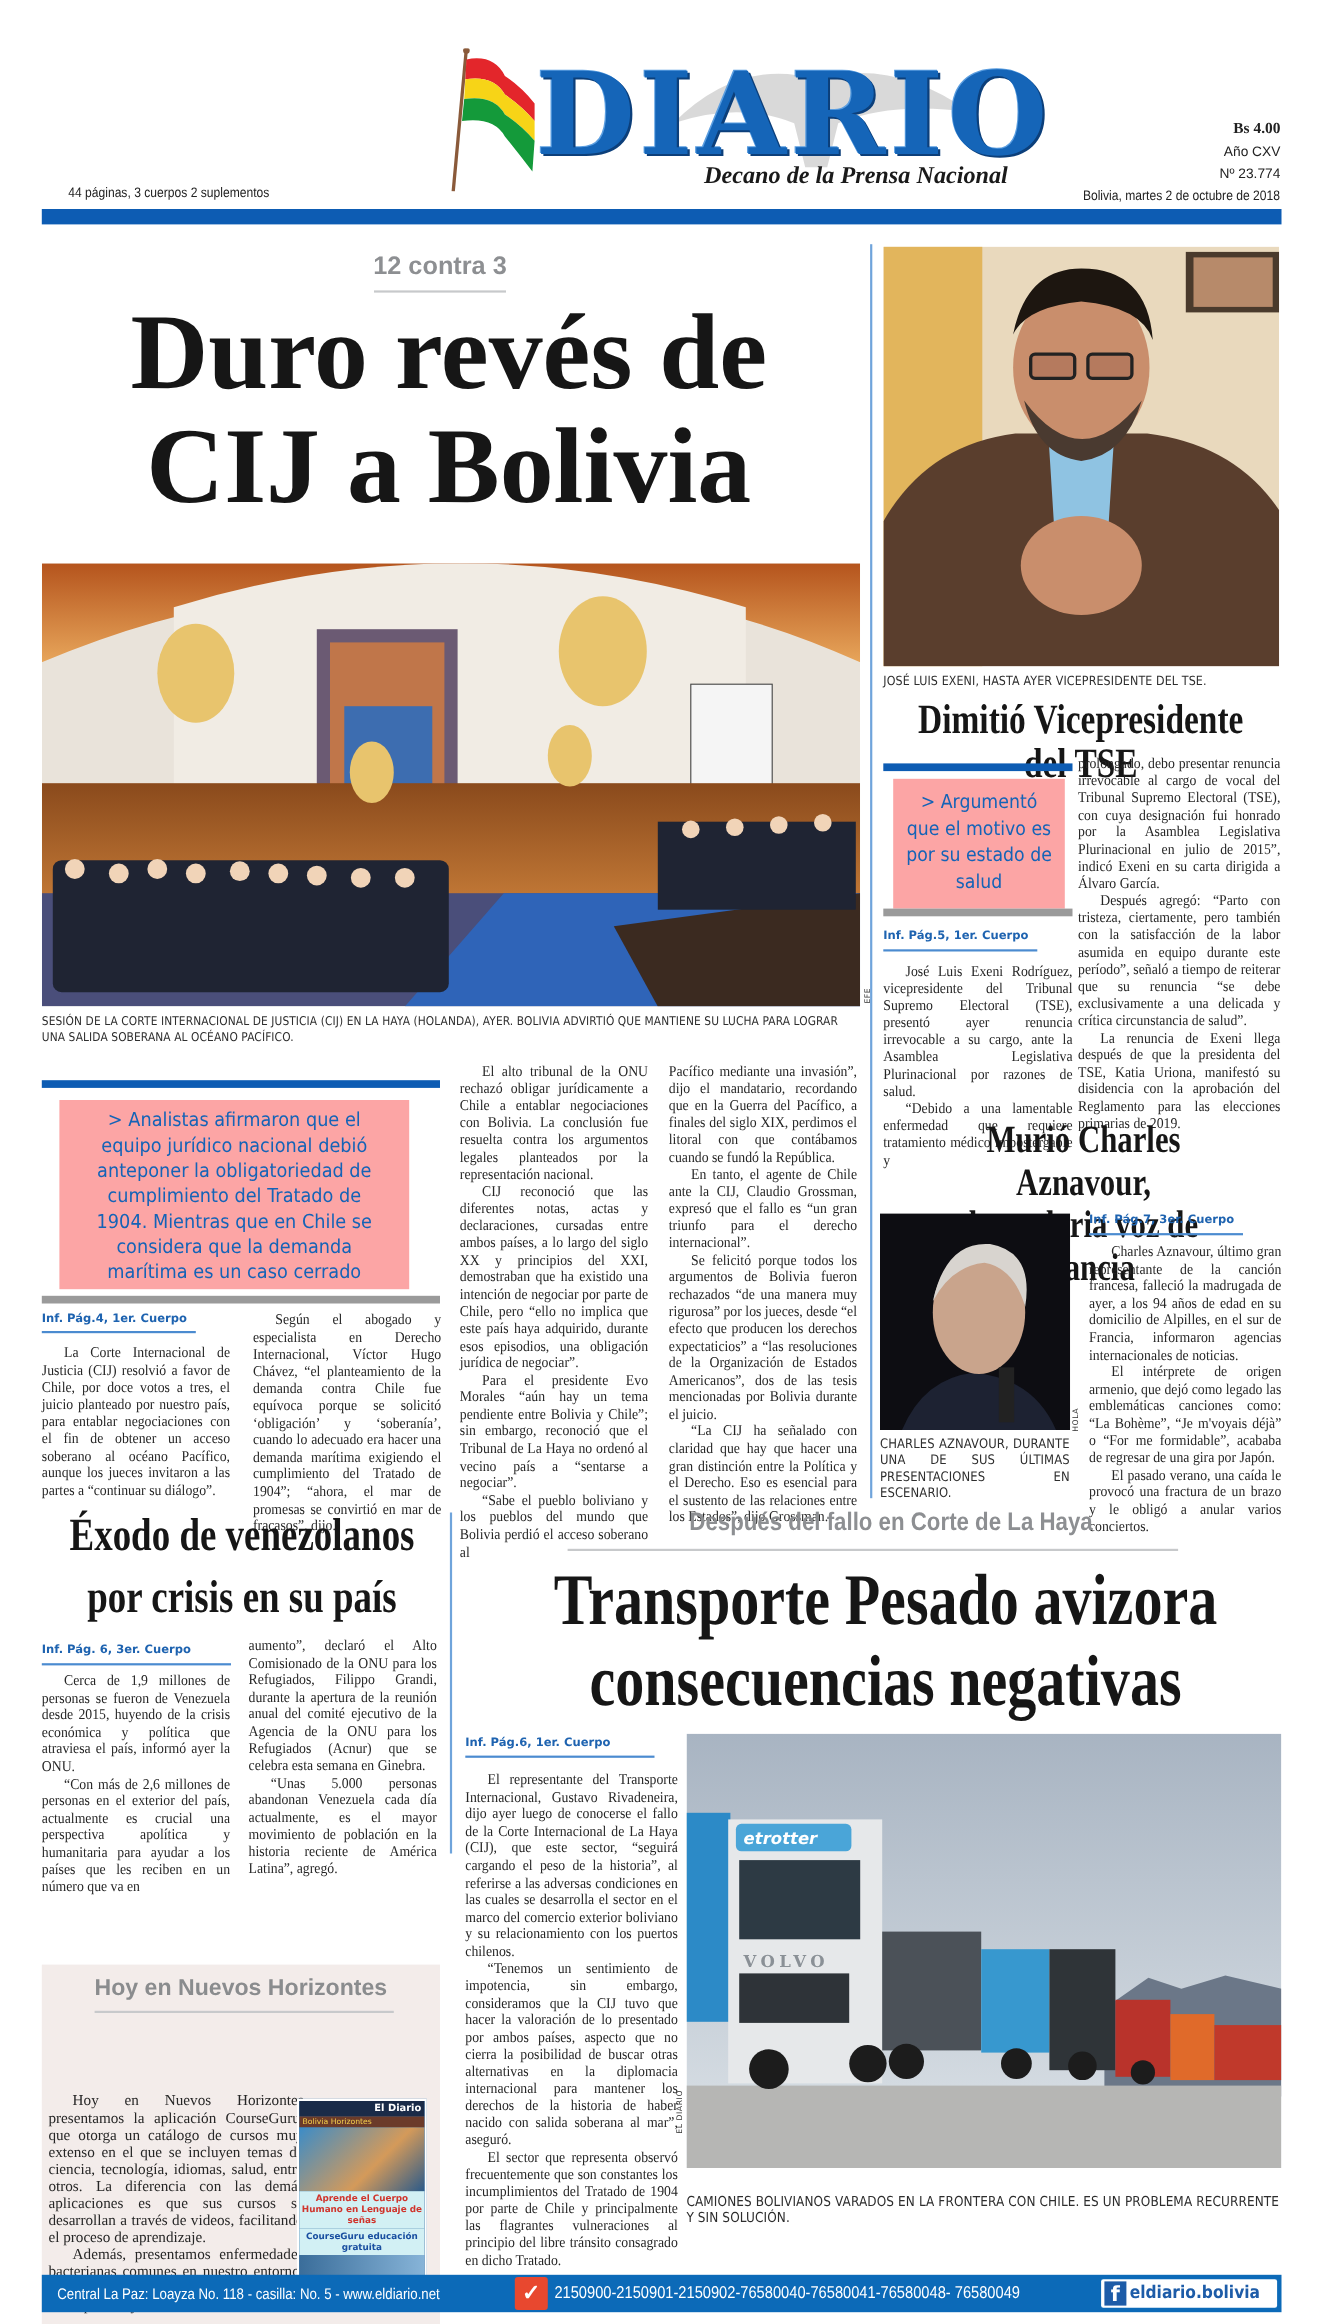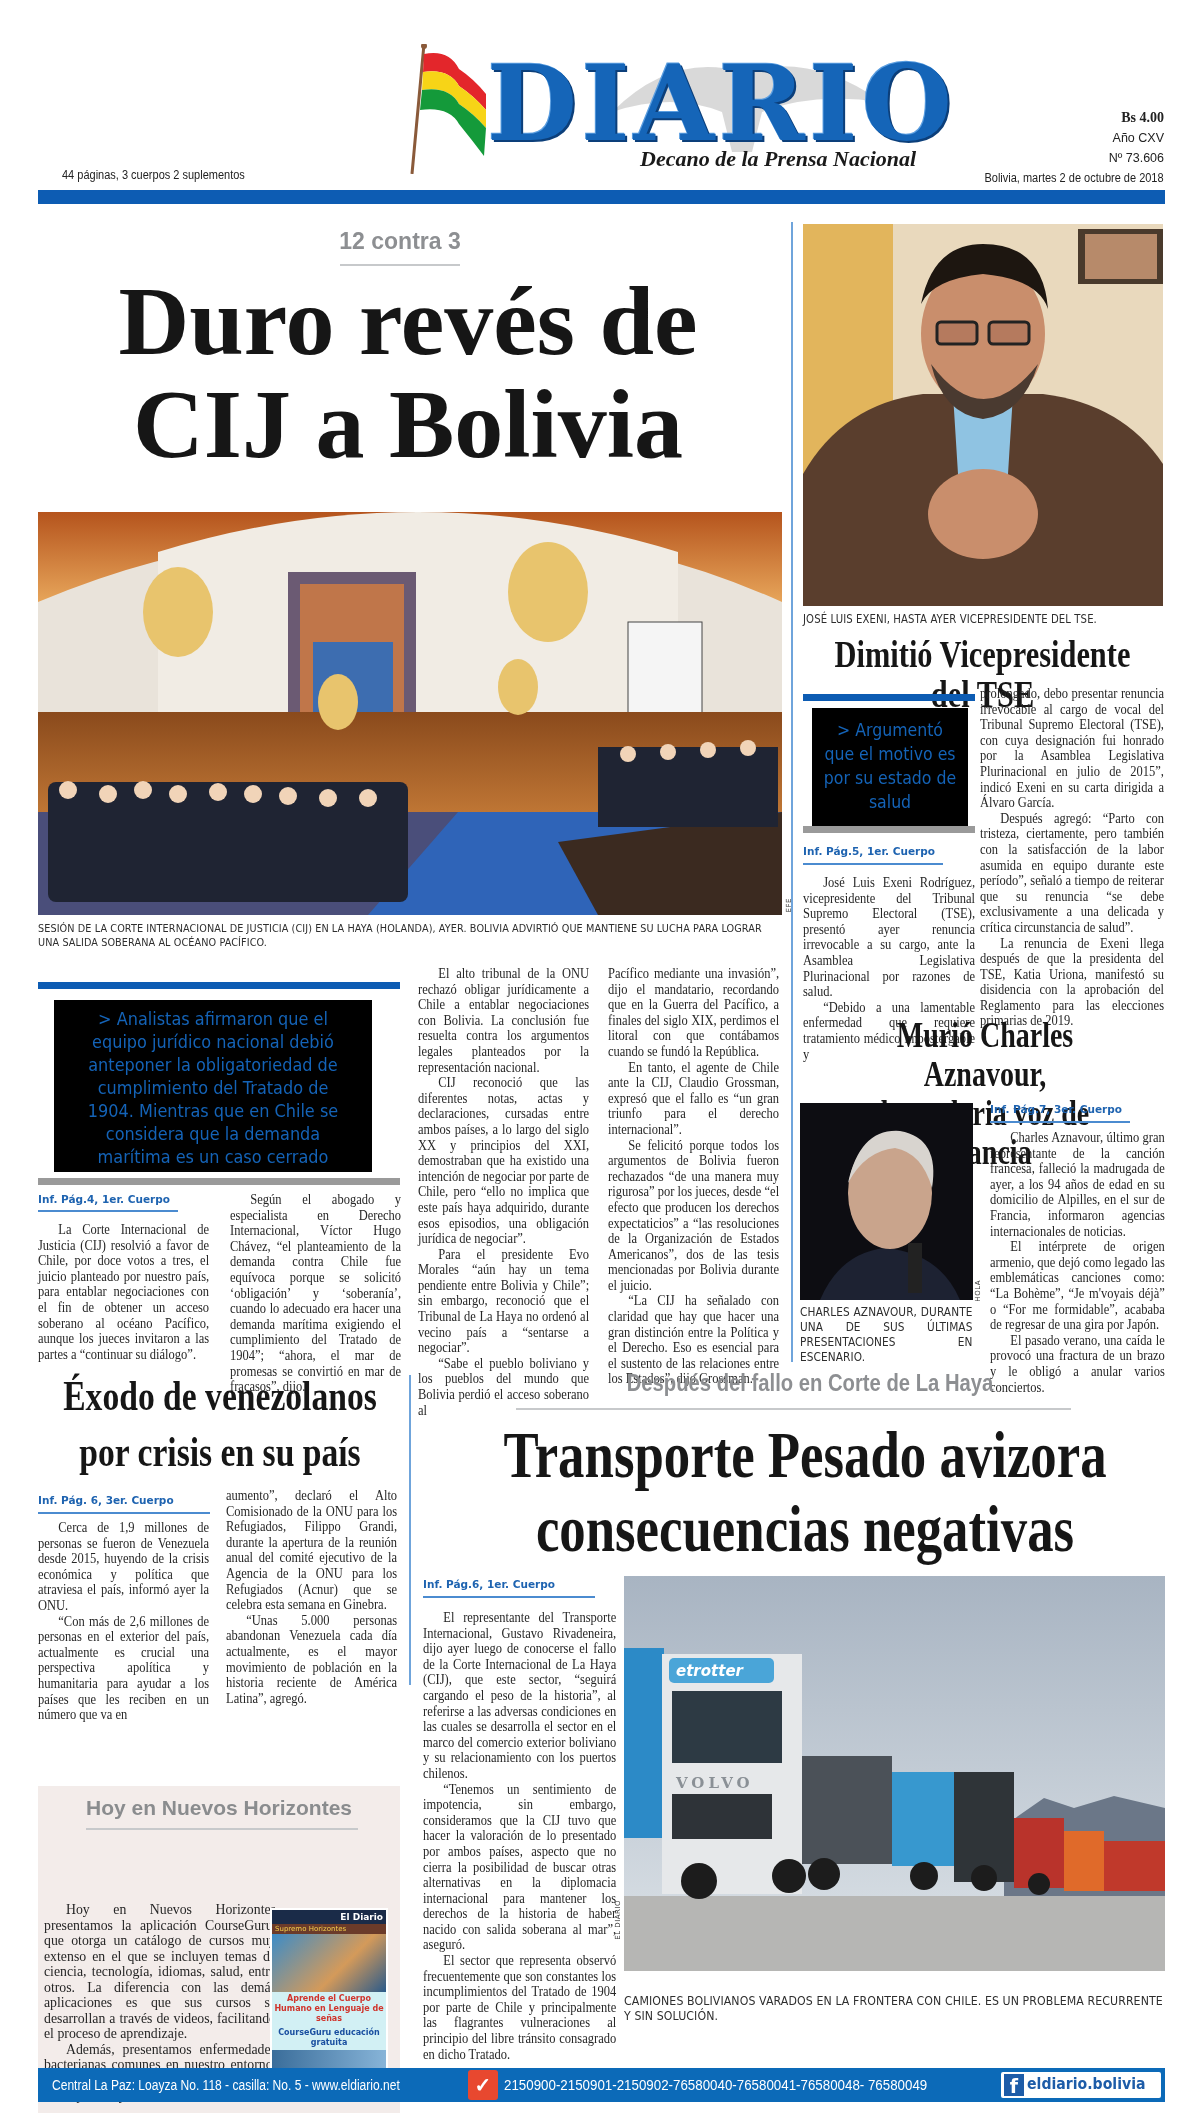--- a/index.html
+++ b/index.html
@@ -35,21 +35,21 @@
   .hl-narrow { transform: scaleX(0.8); transform-origin: center; }
   .body {
     font-family: "Liberation Serif", serif; font-size: 13.6px; line-height: 15.6px; color: #262626;
     text-align: justify; hyphens: manual;
   }
   .body p { text-indent: 22px; }
   .body.cond { transform: scaleX(0.92); transform-origin: left top; }
   .ref { font-family: "DejaVu Sans", sans-serif; font-weight: bold; font-size: 10.5px; color: #1e63b0; }
   .ref-line { height: 1.5px; background: #4b8bd0; }
   .caption { font-family: "DejaVu Sans", sans-serif; font-size: 11px; line-height: 14px; color: #2e2e2e; text-transform: uppercase; letter-spacing: 0.1px; transform: scaleX(0.88); transform-origin: left top; }
-  .quote-box { background: #000000; }
+  .quote-box { background: #fca5a5; }
   .quote-text { font-family: "DejaVu Sans", sans-serif; color: #1463b7; text-align: center; }
   .blue-bar { height: 7px; background: #0d5cb3; }
   .grey-bar { height: 7px; background: #9a9a9a; }
   .vsep { width: 1.5px; background: #6fa4db; }
   .credit { font-family: "DejaVu Sans", sans-serif; font-size: 7px; color: #333; writing-mode: vertical-rl; transform: rotate(180deg); letter-spacing: 0.5px; }
   .photo { overflow: hidden; }
   .photo svg { width: 100%; height: 100%; display: block; }
 
   
   .footer { left: 38px; top: 2068px; width: 1127px; height: 34px; background: #0c6ab8; color: #fff; font-family: "Liberation Sans", sans-serif; }
@@ -75,21 +75,21 @@
       <path d="M29 28 Q55 24 65 42 Q80 52 92 66 L92 84 Q80 70 65 60 Q55 42 28 46Z" fill="#f7d417"></path>
       <path d="M28 46 Q55 42 65 60 Q80 70 92 84 L90 112 Q78 96 65 80 Q55 62 26 66Z" fill="#149a3a"></path>
     </svg>
     <span class="logo-text logo-diario">DIARIO</span>
   </div>
   <div class="abs tagline">Decano de la Prensa Nacional</div>
   <div class="abs meta-left">44 páginas, 3 cuerpos 2 suplementos</div>
   <div class="abs meta-right">
     <div class="price">Bs 4.00</div>
     <div>Año CXV</div>
-    <div>Nº 73.606</div>
+    <div>Nº 23.774</div>
     <span class="date">Bolivia, martes 2 de octubre de 2018</span>
   </div>
   <div class="abs top-rule"></div>
 </header>
 
 <section>
   <div class="abs kicker" style="left:300px; top:228px; width:200px; font-size:23px;">12 contra 3</div>
   <div class="abs kicker-line" style="left:340px; top:264px; width:120px;"></div>
   <h1 class="abs hl" style="left:38px; top:270px; width:740px; font-size:98px;">
     <span style="display:block;">Duro revés de</span>
@@ -319,21 +319,21 @@
 
 <section class="abs" style="left:38px; top:1786px; width:362px; height:368px; background:#f3ecea;">
   <div class="abs kicker" style="left:0; top:10px; width:362px; font-size:21px; color:#8a8c8e;">Hoy en Nuevos Horizontes</div>
   <div class="abs kicker-line" style="left:48px; top:42px; width:272px;"></div>
   <div class="abs body" style="left:6px; top:116px; width:232px; font-size:13.8px; line-height:15.5px;">
     <p>Hoy en Nuevos Horizontes presentamos la aplicación CourseGuru, que otorga un catálogo de cursos muy extenso en el que se incluyen temas de ciencia, tecnología, idiomas, salud, entre otros. La diferencia con las demás aplicaciones es que sus cursos se desarrollan a través de videos, facilitando el proceso de aprendizaje.</p>
     <p>Además, presentamos enfermedades bacterianas comunes en nuestro entorno, proporcionalidad de segmentos, mapas conceptuales y mucho más.</p>
   </div>
   <div class="abs" style="left:232px; top:122px; width:118px; height:190px; background:#2c6aa0; border:2px solid #fff; overflow:hidden;">
     <div style="background:#1a2b48; color:#fff; font-size:9px; font-family:'DejaVu Sans',sans-serif; font-weight:bold; padding:2px 3px; text-align:right;">El Diario</div>
-    <div style="background:#6b3b2a; color:#f5d04c; font-size:7px; font-family:'DejaVu Sans',sans-serif; padding:1px 3px;">Supremo Horizontes</div>
+    <div style="background:#6b3b2a; color:#f5d04c; font-size:7px; font-family:'DejaVu Sans',sans-serif; padding:1px 3px;">Bolivia Horizontes</div>
     <div style="height:58px; background:linear-gradient(135deg,#3b8cc8,#d49a5a 60%,#2a5a8a);"></div>
     <div style="background:#d2f0f4; color:#d0342c; font-family:'DejaVu Sans',sans-serif; font-weight:bold; font-size:8px; line-height:10px; text-align:center; padding:2px;">Aprende el Cuerpo Humano en Lenguaje de señas</div>
     <div style="background:#d2f0f4; color:#1a4fa0; font-family:'DejaVu Sans',sans-serif; font-weight:bold; font-size:8px; line-height:10px; text-align:center; padding:2px;">CourseGuru educación gratuita</div>
     <div style="height:20px; background:linear-gradient(90deg,#3a6d9a,#87b4d8);"></div>
     <div style="background:#9ed49a; color:#d0342c; font-family:'DejaVu Sans',sans-serif; font-weight:bold; font-size:8px; text-align:center; padding:1px;">Mapas conceptuales</div>
     <div style="background:#9ed49a; color:#1a4fa0; font-family:Liberation Mono, monospace; font-weight:bold; font-size:8px; text-align:center; padding:1px;">Enfermedades bacterianas</div>
   </div>
 </section>
 
 <footer class="abs footer">

